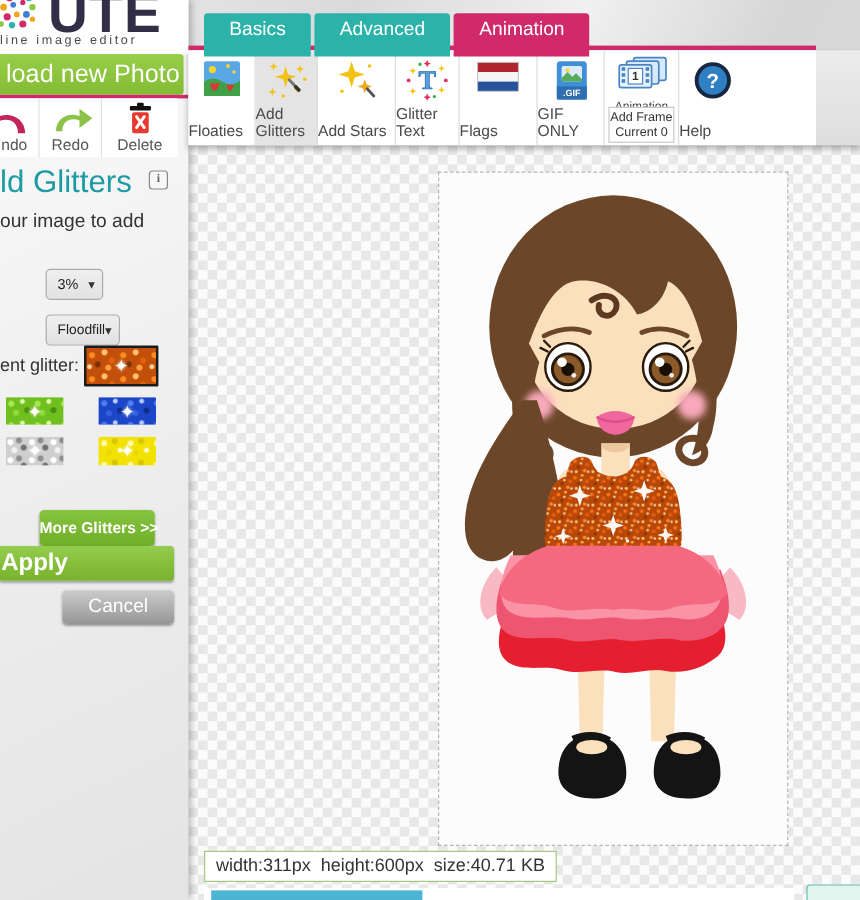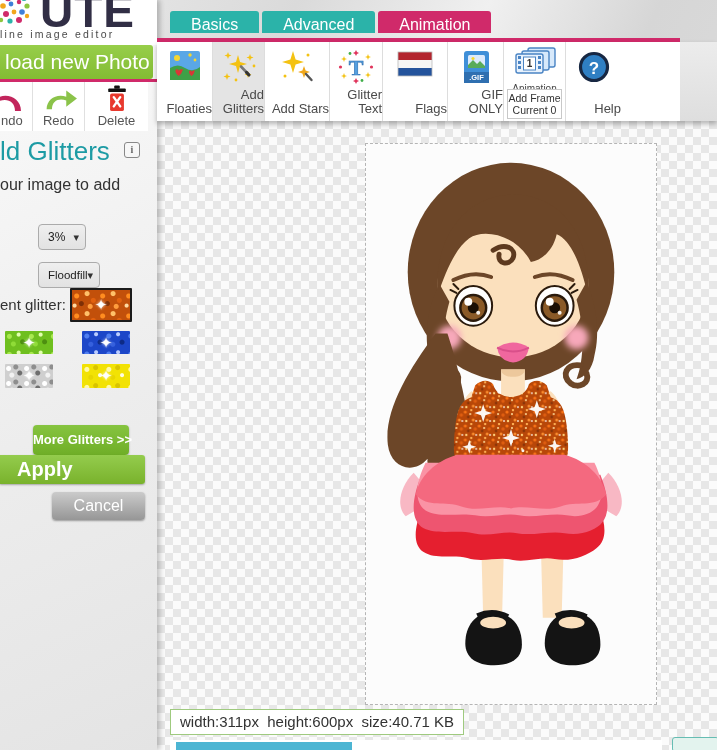--- a/index.html
+++ b/index.html
@@ -1,32 +1,32 @@
 <!DOCTYPE html>
 <html><head>
 <meta charset="utf-8">
 <style>
   html,body{margin:0;padding:0;}
   #app{position:relative;width:717px;height:750px;overflow:hidden;
        font-family:"Liberation Sans",sans-serif;
        background:linear-gradient(115deg,#ececec 0%,#dadada 28%,#f0f0f0 46%,#d6d6d6 62%,#e2e2e2 100%);}
   
   .tabs{position:absolute;left:170px;top:11px;display:flex;gap:3px;z-index:6;}
-  .tab{height:22px;line-height:28px;padding:0 21px;color:#fff;font-size:16px;
+  .tab{height:36px;line-height:28px;padding:0 21px;color:#fff;font-size:16px;
        background:#2bb3a9;border-radius:3px 3px 0 0;cursor:pointer;}
   .tab.active{background:#d02a6a;}
   .tab-line{position:absolute;left:157px;top:38px;width:523px;height:4px;background:#d02a6a;z-index:5;}
   
   .toolbar-row{position:absolute;left:157px;top:42px;width:560px;height:79px;
        background:linear-gradient(#ececec,#dedede);box-shadow:0 3px 5px rgba(0,0,0,.28);z-index:5;}
   .toolbar{position:absolute;left:0;top:0;width:523px;height:79px;background:#fff;display:flex;}
   .cell{position:relative;display:flex;flex-direction:column;align-items:center;
         border-right:1px solid #ddd;box-sizing:border-box;cursor:pointer;}
   .cell .icon{margin-top:7px;}
-  .cell .lbl{position:absolute;bottom:5px;left:0;width:100%;text-align:right;
+  .cell .lbl{position:absolute;bottom:5px;left:0;width:100%;text-align:left;
              font-size:13px;line-height:14px;color:#4a4a4a;}
   .cell.selected{background:#e4e4e4;}
   .cell.anim .lbl-top{font-size:10px;color:#444;margin-top:1px;}
   .subbtn{position:absolute;bottom:2px;left:3px;right:3px;border:1px solid #c8c8c8;background:#fff;
           font-size:10.5px;line-height:12px;color:#333;text-align:center;padding:2px 0;cursor:pointer;}
   
   .sidebar{position:absolute;left:0;top:0;width:157px;height:750px;
            background:linear-gradient(155deg,#fbfbfb 0%,#ededed 55%,#e4e4e4 100%);
            box-shadow:3px 0 5px rgba(0,0,0,.22);z-index:4;}
   .logo-area{position:absolute;left:0;top:0;width:157px;height:45px;background:#fff;overflow:hidden;}
@@ -82,21 +82,21 @@
       radial-gradient(circle at 22% 30%,#fff9a8 0 2px,transparent 3px),
       radial-gradient(circle at 62% 20%,#d8c400 0 2px,transparent 3px),
       radial-gradient(circle at 82% 62%,#fffce0 0 1.5px,transparent 2.5px),
       radial-gradient(circle at 40% 74%,#e8d600 0 2px,transparent 3px);
       background-size:22px 18px;}
   .more-btn{position:absolute;left:33px;top:425px;width:96px;height:30px;border-radius:4px;
       background:linear-gradient(#86c440,#6fae27);color:#fff;font-size:13px;font-weight:bold;
       text-align:center;line-height:30px;box-shadow:0 1px 2px rgba(0,0,0,.35);cursor:pointer;white-space:nowrap;}
   .apply-btn{position:absolute;left:0;top:455px;width:145px;height:29px;
       background:linear-gradient(#94cc4d,#79b22c);color:#fff;font-size:20px;font-weight:bold;
-      line-height:29px;padding-left:17px;border-radius:0 3px 3px 0;box-shadow:0 1px 2px rgba(0,0,0,.3);cursor:pointer;box-sizing:border-box;}
+      line-height:29px;padding-left:1px;border-radius:0 3px 3px 0;box-shadow:0 1px 2px rgba(0,0,0,.3);cursor:pointer;box-sizing:border-box;}
   .cancel-btn{position:absolute;left:52px;top:492px;width:93px;height:28px;border-radius:4px;
       background:linear-gradient(#cbcbcb,#969696);color:#fff;font-size:16px;font-weight:normal;
       text-align:center;line-height:28px;box-shadow:0 1px 2px rgba(0,0,0,.35);cursor:pointer;}
   
   .canvas{position:absolute;left:157px;top:121px;width:560px;height:629px;
       background-color:#fbfbfb;background-image:
       linear-gradient(45deg,#e7e7e7 25%,transparent 25%,transparent 75%,#e7e7e7 75%),
       linear-gradient(45deg,#e7e7e7 25%,transparent 25%,transparent 75%,#e7e7e7 75%);
       background-size:16px 16px;background-position:0 0,8px 8px;}
   .image-box{position:absolute;left:365px;top:143px;width:292px;height:562px;

